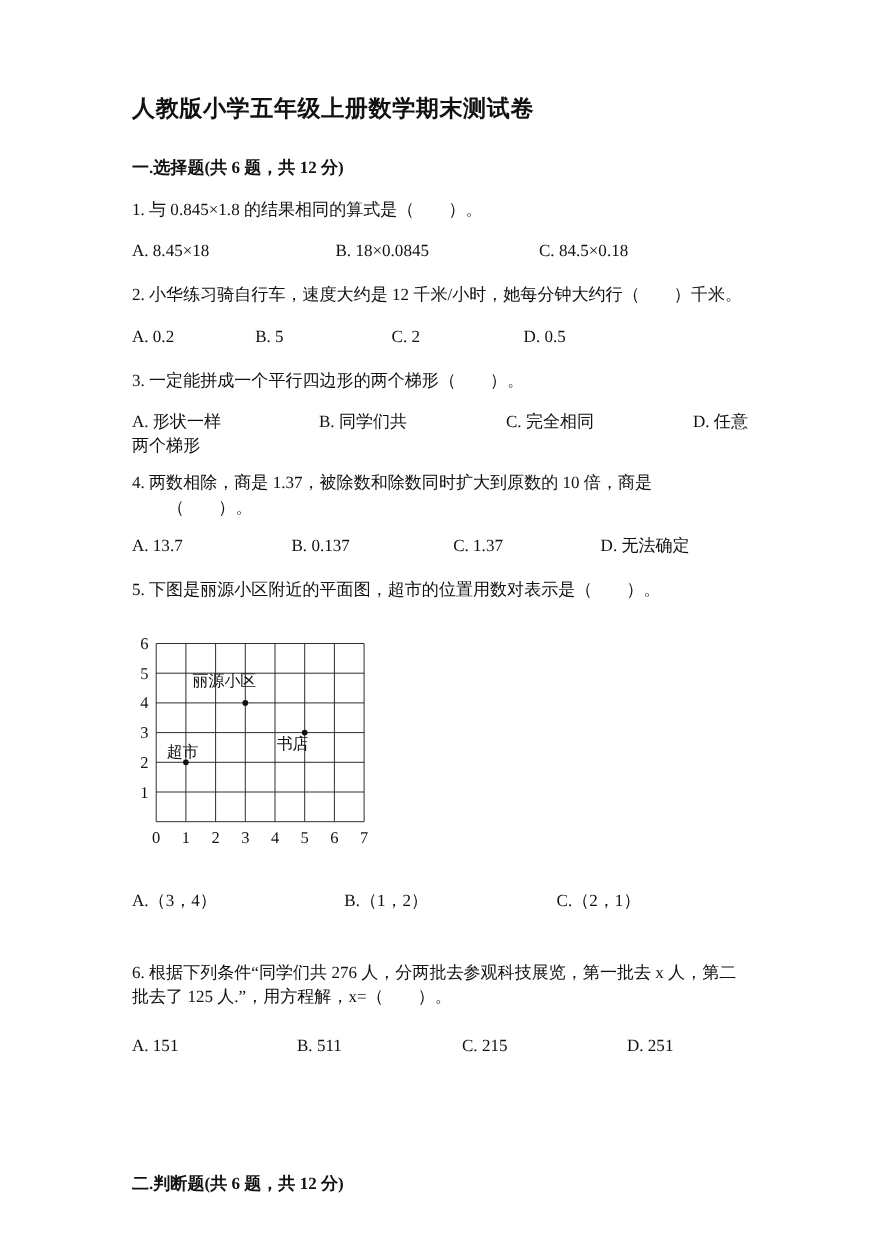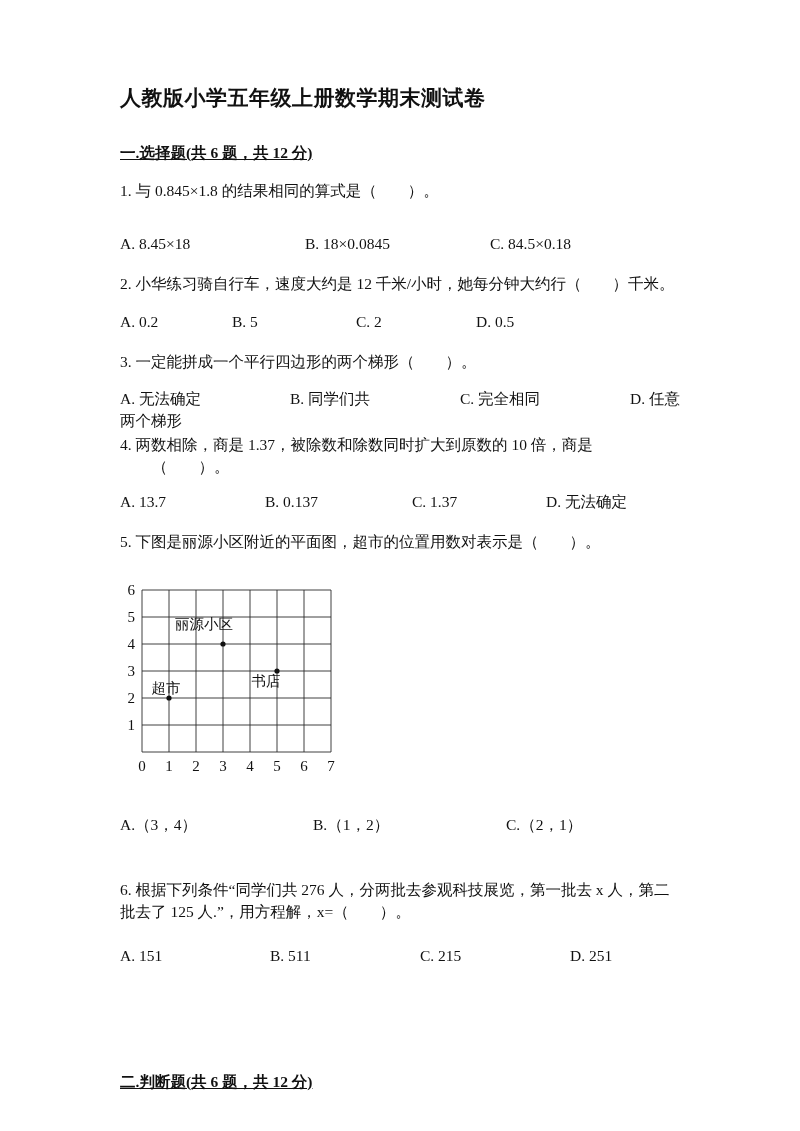--- a/index.html
+++ b/index.html
@@ -20,33 +20,32 @@
     text-align: left;
     font-size: 21px;
     font-weight: 700;
     letter-spacing: 0.5px;
     line-height: 28px;
   }
   .sec-heading {
     margin-top: 30px;
     font-weight: 700;
     line-height: 22px;
-    text-decoration: underline;
   }
   .sec-heading.sec2 { margin-top: 104px; }
   .q { margin-top: 18px; }
   .q-text { margin: 0; line-height: 22px; }
   .q-line2 { display: block; padding-left: 32px; }
   .options { margin-top: 15px; line-height: 22px; }
   .opt { display: inline-block; }
 
   #q1 { margin-top: 16px; }
-  #q1 .options { margin-top: 31px; }
+  #q1 .options { margin-top: 16px; }
   #q2 .options { margin-top: 16px; }
-  #q4 { margin-top: 2px; }
+  #q4 { margin-top: 12px; }
   #q4 .options { margin-top: 13px; }
   #q5 .options { margin-top: 0; }
   #q6 { margin-top: 43px; }
   #q6 .options { margin-top: 22px; }
 
   .opts-q1 .opt:not(:last-child) { width: 185px; }
   .opts-q2 .opt:nth-child(1) { width: 112px; }
   .opts-q2 .opt:nth-child(2) { width: 124px; }
   .opts-q2 .opt:nth-child(3) { width: 120px; }
   .opts-q3 .opt:not(:last-child) { width: 170px; }
@@ -87,21 +86,21 @@
   <div class="q" id="q2">
     <p class="q-text">2. 小华练习骑自行车，速度大约是 12 千米/小时，她每分钟大约行（　　）千米。</p>
     <div class="options opts-q2">
       <span class="opt">A. 0.2</span><span class="opt">B. 5</span><span class="opt">C. 2</span><span class="opt">D. 0.5</span>
     </div>
   </div>
 
   <div class="q" id="q3">
     <p class="q-text">3. 一定能拼成一个平行四边形的两个梯形（　　）。</p>
     <div class="options opts-q3">
-      <span class="opt">A. 无法确定</span><span class="opt">B. 同学们共</span><span class="opt">C. 完全相同</span><span class="opt">D. 任意两个梯形</span>
+      <span class="opt">A. 形状一样</span><span class="opt">B. 同学们共</span><span class="opt">C. 完全相同</span><span class="opt">D. 任意两个梯形</span>
     </div>
   </div>
 
   <div class="q" id="q4">
     <p class="q-text"><span>4. 两数相除，商是 1.37，被除数和除数同时扩大到原数的 10 倍，商是</span><span class="q-line2">（　　）。</span></p>
     <div class="options opts-q4">
       <span class="opt">A. 13.7</span><span class="opt">B. 0.137</span><span class="opt">C. 1.37</span><span class="opt">D. 无法确定</span>
     </div>
   </div>
 

